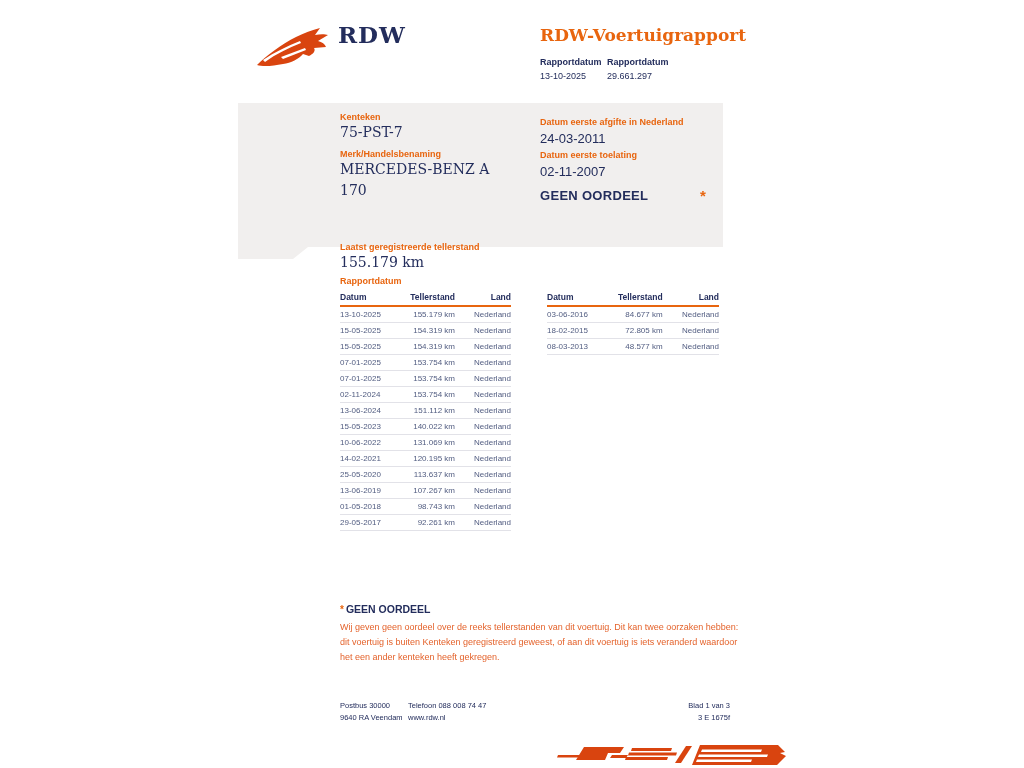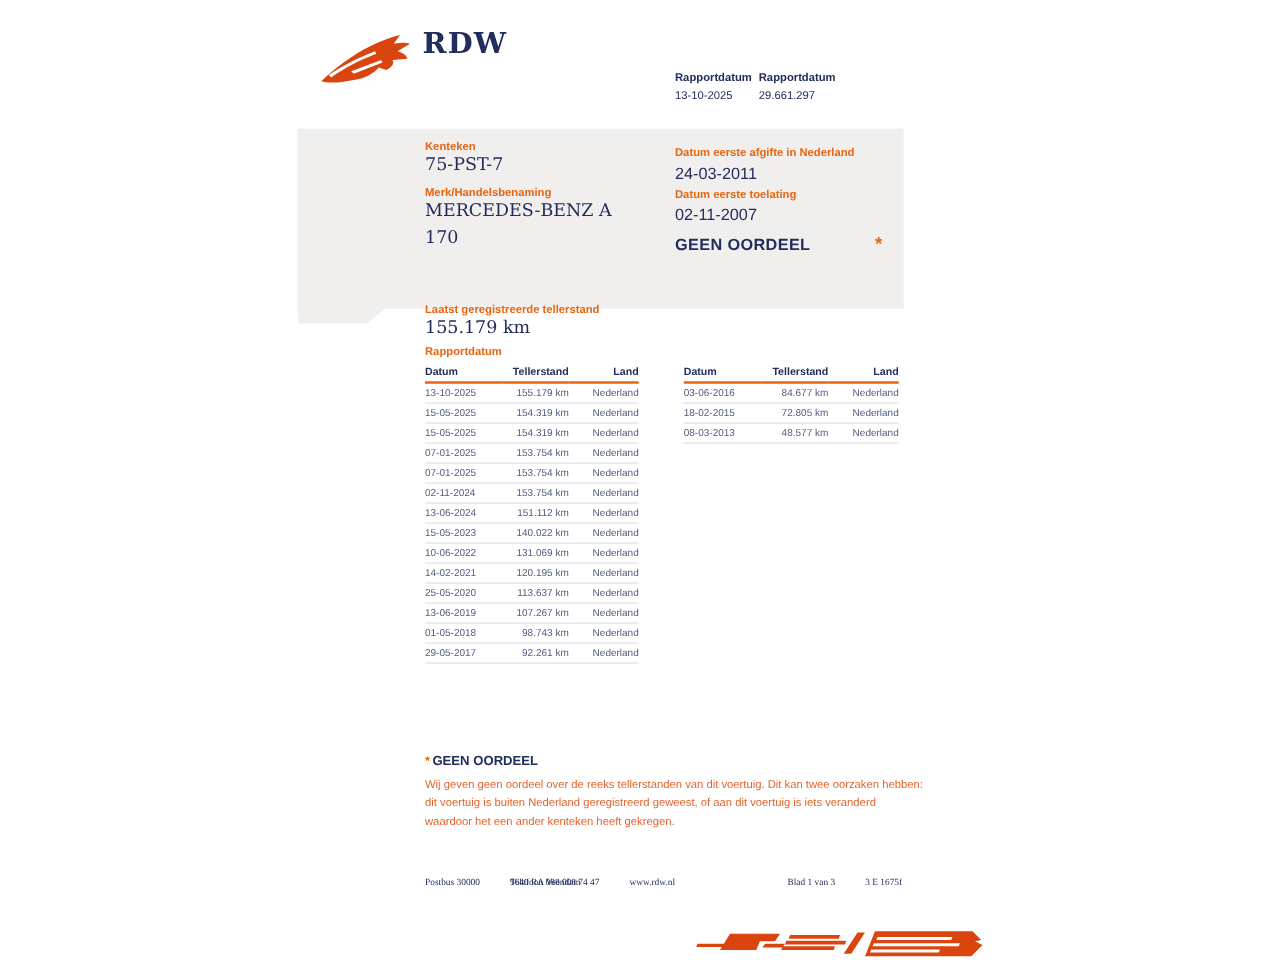--- a/index.html
+++ b/index.html
@@ -52,21 +52,21 @@
   col.c1{width:62px;}col.c2{width:53px;}col.c3{width:56px;}
 
   
   .footnote-head{position:absolute;left:340px;top:603px;font-size:10.5px;font-weight:bold;color:var(--navy);}
   .footnote-head .star{color:var(--accent);font-size:10px;margin-right:2px;}
   .footnote-body{position:absolute;left:340px;top:620px;width:400px;font-size:9px;
     line-height:14.8px;color:#e4632c;}
 
   
   .footer-col{position:absolute;font-size:7.5px;color:var(--navy);display:flex;
-    flex-direction:row;gap:24px;font-family:Liberation Serif, serif;}
+    flex-direction:column;gap:3px;}
   .footer-address{left:340px;top:701px;}
   .footer-contact{left:408px;top:701px;}
   .footer-page{left:630px;top:701px;width:100px;text-align:right;}
   .footer-link{color:var(--navy);text-decoration:none;}
 
   
   .speed-lines{position:absolute;left:550px;top:742px;width:240px;height:26px;}
 </style>
 </head>
 <body>
@@ -75,20 +75,21 @@
 
   <svg class="logo-graphic" viewBox="0 0 78 42" aria-hidden="true">
     <path fill="#d9440f" d="M1,39 C10,30 26,18 40,11 C48,7 56,4 64,2 L59,9 C64,8 69,8 72,9
       L62,15 C66,16 69,18 70,21 L58,22 C60,25 57,28 53,30 L47,28 C43,33 35,37 27,38
       C17,40 7,41 1,39 Z"></path>
     <path fill="#ffffff" d="M7,34 C19,26 31,20 44,15 L45,17 C32,22 20,28 9,36 Z"></path>
     <path fill="#ffffff" d="M25,31 L49,22 L50,24 L27,33 Z"></path>
   </svg>
   <div class="logo-text">RDW</div>
 
+  <div class="report-title">RDW-Voertuigrapport</div>
 
   <div class="report-meta">
     <div class="meta-col">
       <span class="meta-label">Rapportdatum</span>
       <span class="meta-value">13-10-2025</span>
     </div>
     <div class="meta-col">
       <span class="meta-label">Rapportdatum</span>
       <span class="meta-value">29.661.297</span>
     </div>
@@ -237,21 +238,21 @@
           <td>08-03-2013</td>
           <td>48.577 km</td>
           <td>Nederland</td>
         </tr>
       </tbody>
   </table>
 
   <div class="footnote-head">
     <span class="star">*</span><span>GEEN OORDEEL</span>
   </div>
-  <div class="footnote-body">Wij geven geen oordeel over de reeks tellerstanden van dit voertuig. Dit kan twee oorzaken hebben: dit voertuig is buiten Nederland geregistreerd geweest, of aan dit voertuig is iets veranderd waardoor het een ander kenteken heeft gekregen.</div>
+  <div class="footnote-body">Wij geven geen oordeel over de reeks tellerstanden van dit voertuig. Dit kan twee oorzaken hebben: dit voertuig is buiten Kenteken geregistreerd geweest, of aan dit voertuig is iets veranderd waardoor het een ander kenteken heeft gekregen.</div>
 
   <div class="footer-col footer-address">
     <span>Postbus 30000</span>
     <span>9640 RA Veendam</span>
   </div>
   <div class="footer-col footer-contact">
     <span>Telefoon 088 008 74 47</span>
     <a href="#" class="footer-link">www.rdw.nl</a>
   </div>
   <div class="footer-col footer-page">

